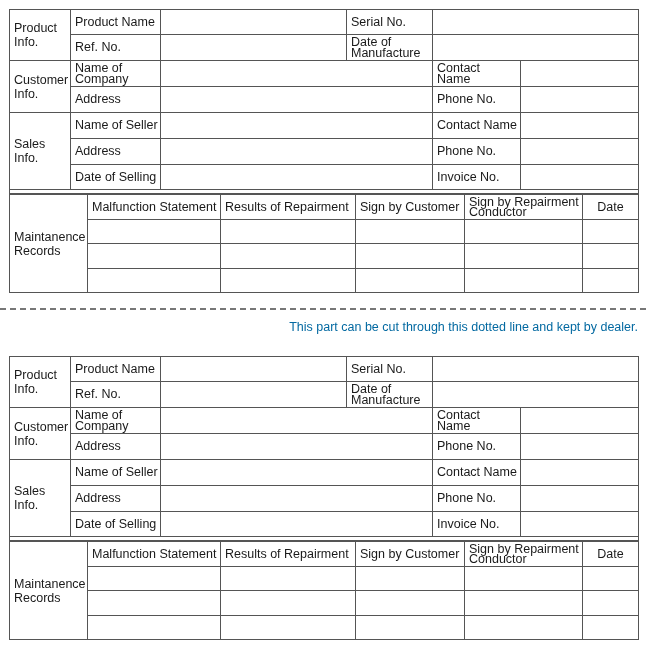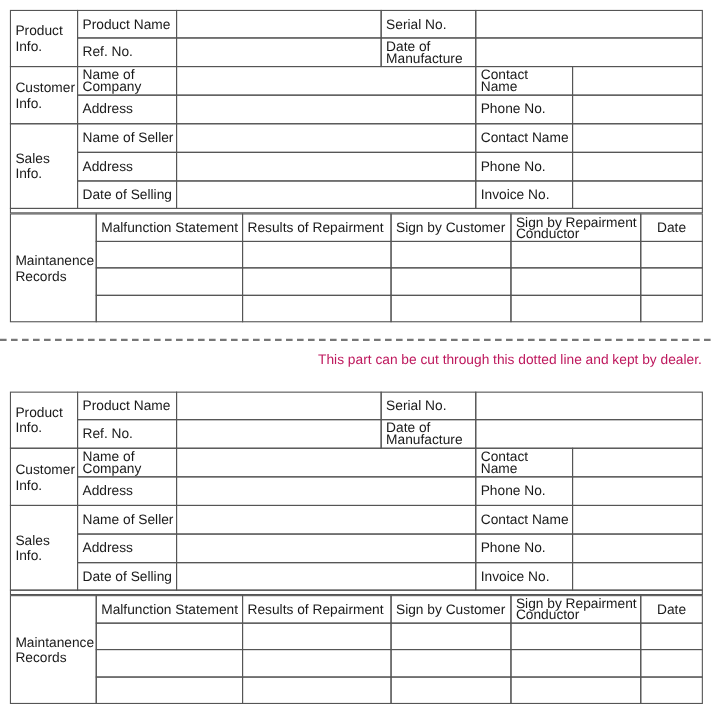--- a/index.html
+++ b/index.html
@@ -10,21 +10,21 @@
     .form.bottom { top: 356px; }
     .cell { position: absolute; box-sizing: border-box; border: 1px solid #555;
             display: flex; align-items: center; padding-left: 4px; line-height: 11px; overflow: hidden; }
     .cell.center { justify-content: center; padding-left: 0; }
     .cell.tight { line-height: 10.5px; }
     .group { line-height: 14px; }
     .sep { position: absolute; left: 0; width: 630px; height: 5px; box-sizing: border-box;
            border-top: 1px solid #555; border-bottom: 1px solid #555; border-left: 1px solid #555; border-right: 1px solid #555; }
     .dash { position: absolute; left: 0; top: 308px; width: 646px; height: 0;
             border-top: 2px dashed #777; }
-    .note { position: absolute; right: 8px; top: 320px; font-size: 12.5px; color: #be185d; }
+    .note { position: absolute; right: 8px; top: 320px; font-size: 12.5px; color: #0369a1; }
     .input { background: transparent; }
   </style>
 </head>
 <body>
 
 <div id="form-top" class="form top">
     <div class="cell group" style="left: 0px; top: 0px; width: 62px; height: 52px;">
       <span style="white-space: pre-line;">Product
 Info.</span>
     </div>

